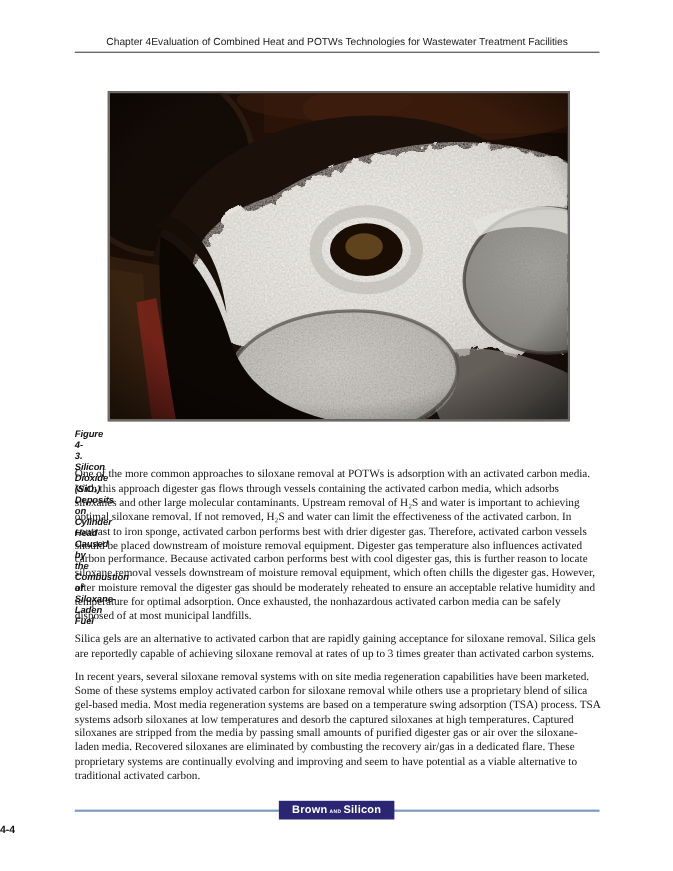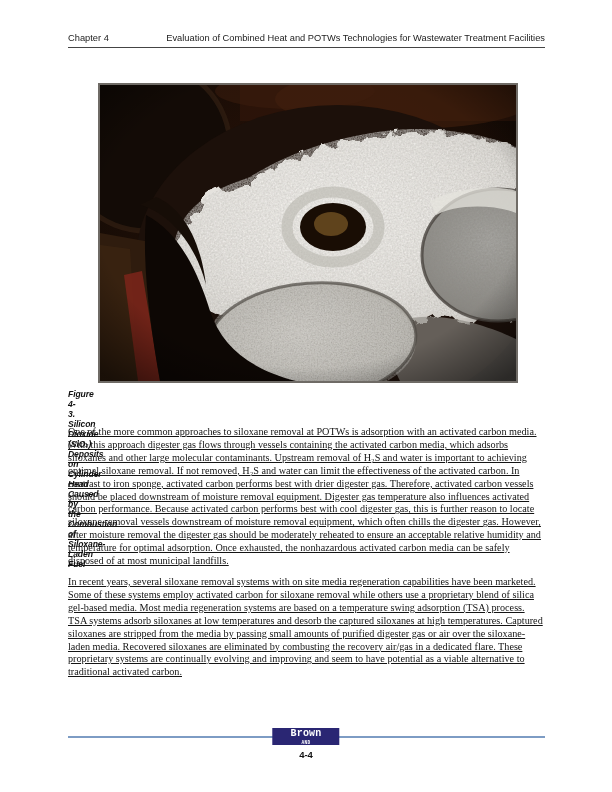--- a/index.html
+++ b/index.html
@@ -3,52 +3,52 @@
 <meta charset="utf-8">
 <style>
   html,body{margin:0;padding:0;background:#ffffff;}
   .page{
     position:relative;width:612px;height:792px;background:#ffffff;
     font-family:"Liberation Serif",serif;color:#1a1a1a;overflow:hidden;
   }
   
   .hdr{
     position:absolute;left:68px;right:67px;top:33px;
-    display:flex;justify-content:space-between;align-items:flex-end;
+    display:flex;justify-content:center;align-items:flex-end;
     font-family:"Liberation Sans",sans-serif;font-size:9.3px;color:#222;
   }
   .hdr-rule{position:absolute;left:68px;right:67px;top:47px;height:1px;background:#444;}
   
   .figure-wrap{position:absolute;left:0;top:0;margin:0;}
   .photo{
     position:absolute;left:98px;top:83px;width:420px;height:300px;
     border:2px solid #6f6b66;box-sizing:border-box;background:#120a06;
   }
   .photo svg{display:block;width:100%;height:100%;}
   .fig-caption{
     position:absolute;left:68px;right:67px;top:389px;
     font-family:"Liberation Sans",sans-serif;font-style:italic;font-weight:bold;
     font-size:8.6px;text-align:center;color:#111;letter-spacing:-0.1px;
   }
   
   .bodytext{position:absolute;left:68px;width:478px;top:426px;}
   .bodytext p{
-    margin:0 0 8px 0;font-size:10.2px;line-height:12.9px;text-align:left;color:#141414;text-decoration:underline;
+    margin:0 0 8px 0;font-size:10.2px;line-height:12.9px;text-align:left;color:#141414;
   }
   
   .f-rule{position:absolute;left:68px;right:67px;top:736px;height:2px;background:#7d9cc4;}
   .logo{
     position:absolute;left:50%;top:728px;transform:translateX(-50%);
     background:#2a2673;color:#ffffff;height:17px;padding:0 12px;
-    display:flex;align-items:center;font-family:Liberation Mono, monospace;
-    font-weight:bold;font-size:10px;letter-spacing:0.2px;white-space:nowrap;flex-direction:column;
+    display:flex;align-items:center;font-family:Liberation Sans, sans-serif;
+    font-weight:bold;font-size:10px;letter-spacing:0.2px;white-space:nowrap;
   }
   .logo .and{font-size:4.5px;font-weight:bold;margin:1px 2px 0 2px;text-transform:uppercase;letter-spacing:0.3px;}
   .pagenum{
-    position:absolute;left:0;right:0;top:749px;text-align:center;
+    position:absolute;left:0;right:0;top:749px;
     font-family:"Liberation Sans",sans-serif;font-weight:bold;font-size:9.5px;color:#111;
   }
 </style>
 </head>
 <body>
 
 <div class="page">
 
   <header class="hdr">
     <span>Chapter 4</span>
@@ -152,20 +152,21 @@
         <path d="M40,120 C70,128 96,160 106,200 C100,150 80,122 56,112 Z" fill="#160d07"></path>
 
         <rect width="416" height="296" fill="url(#vg)"></rect>
       </svg>
     </div>
     <figcaption class="fig-caption">Figure 4-3.  Silicon Dioxide (SiO₂) Deposits on Cylinder Head Caused by the Combustion of Siloxane-Laden Fuel</figcaption>
   </figure>
 
   <main class="bodytext">
     <p>One of the more common approaches to siloxane removal at POTWs is adsorption with an activated carbon media.  With this approach digester gas flows through vessels containing the activated carbon media, which adsorbs siloxanes and other large molecular contaminants.  Upstream removal of H₂S and water is important to achieving optimal siloxane removal.  If not removed, H₂S and water can limit the effectiveness of the activated carbon.  In contrast to iron sponge, activated carbon performs best with drier digester gas.  Therefore, activated carbon vessels should be placed downstream of moisture removal equipment.  Digester gas temperature also influences activated carbon performance.  Because activated carbon performs best with cool digester gas, this is further reason to locate siloxane removal vessels downstream of moisture removal equipment, which often chills the digester gas.  However, after moisture removal the digester gas should be moderately reheated to ensure an acceptable relative humidity and temperature for optimal adsorption.  Once exhausted, the nonhazardous activated carbon media can be safely disposed of at most municipal landfills.</p>
+    <p>Silica gels are an alternative to activated carbon that are rapidly gaining acceptance for siloxane removal.  Silica gels are reportedly capable of achieving siloxane removal at rates of up to 3 times greater than activated carbon systems.</p>
     <p>In recent years, several siloxane removal systems with on site media regeneration capabilities have been marketed.  Some of these systems employ activated carbon for siloxane removal while others use a proprietary blend of silica gel-based media.  Most media regeneration systems are based on a temperature swing adsorption (TSA) process.  TSA systems adsorb siloxanes at low temperatures and desorb the captured siloxanes at high temperatures.  Captured siloxanes are stripped from the media by passing small amounts of purified digester gas or air over the siloxane-laden media.  Recovered siloxanes are eliminated by combusting the recovery air/gas in a dedicated flare.  These proprietary systems are continually evolving and improving and seem to have potential as a viable alternative to traditional activated carbon.</p>
   </main>
 
   <footer>
     <div class="f-rule" style="background: rgb(125, 156, 196);"></div>
     <div class="logo" style="background: rgb(42, 38, 115);">
         <span>Brown</span>
         <span class="and">and</span>
         <span>Silicon</span>
       </div>

